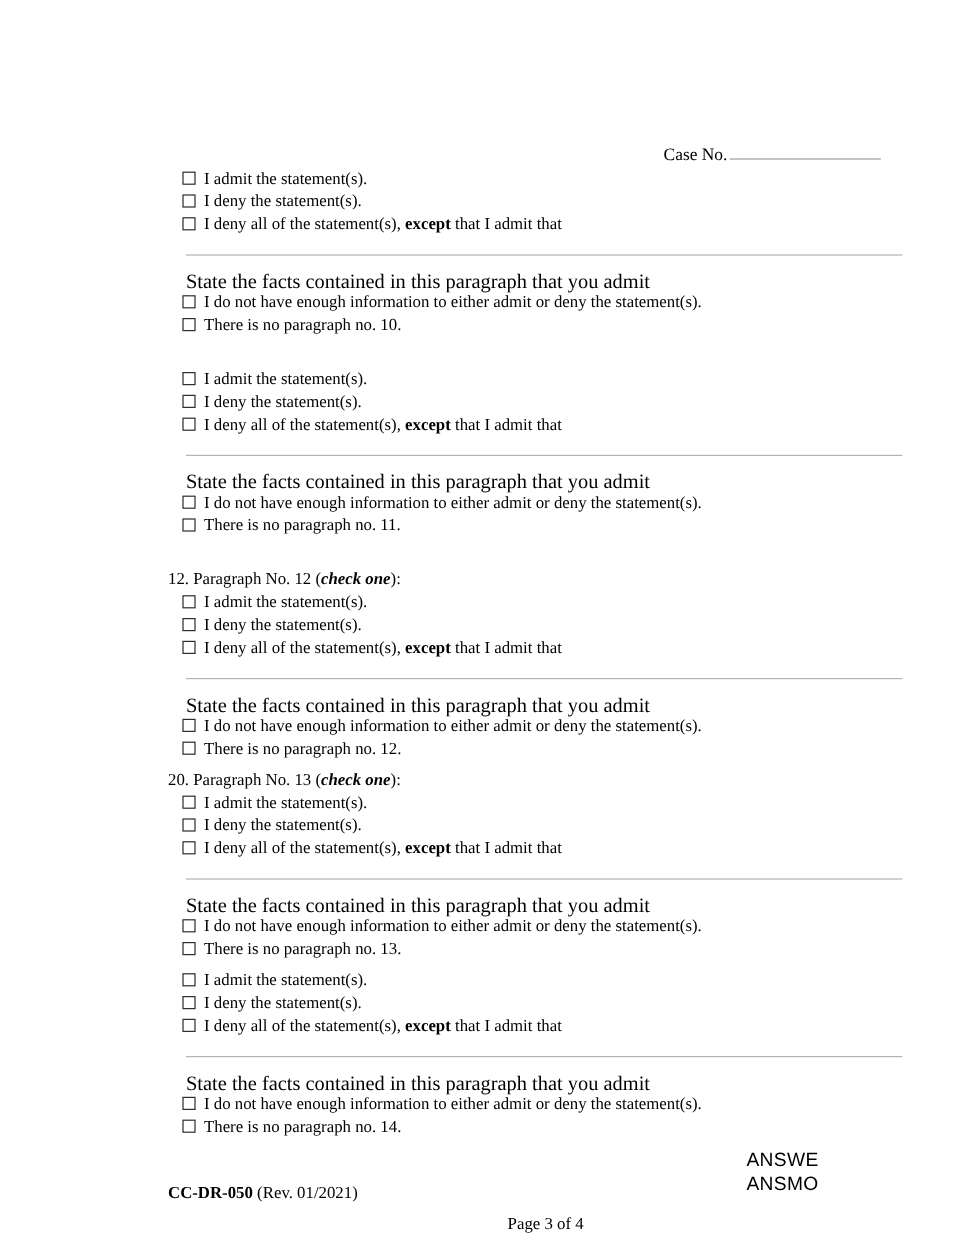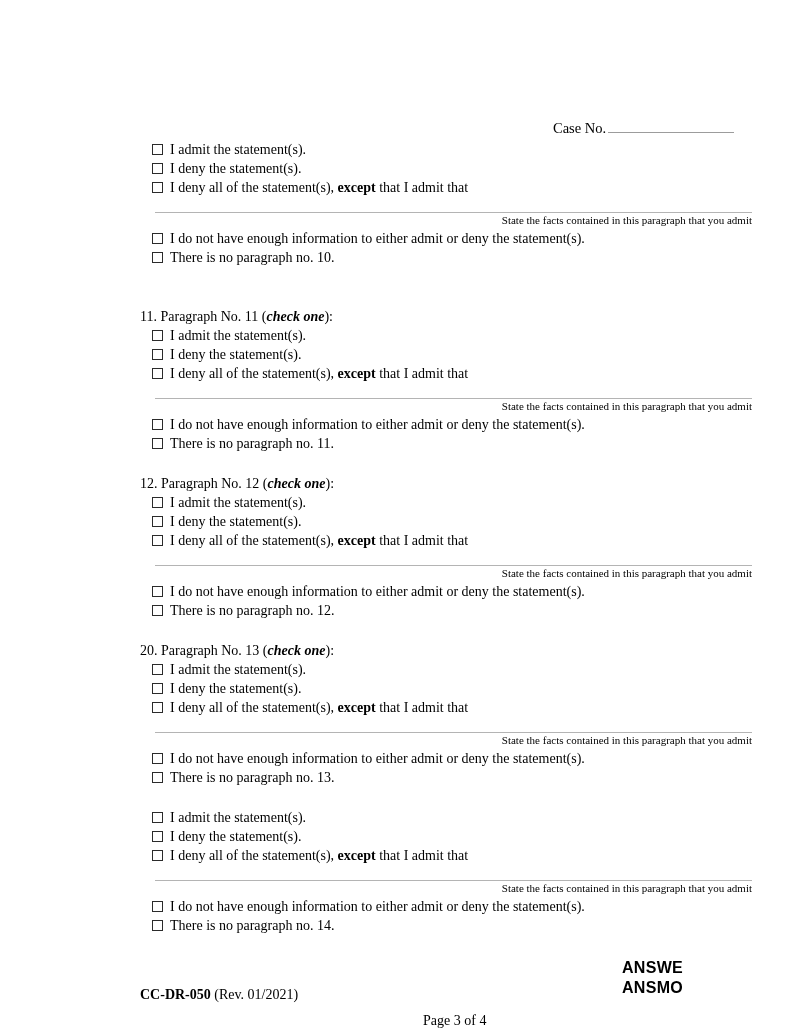--- a/index.html
+++ b/index.html
@@ -14,27 +14,27 @@
   .para-block { position:absolute; left:140px; width:612px; font-size:14px; line-height:19px; }
   .bi { font-weight:bold; font-style:italic; }
   .b  { font-weight:bold; }
   .opt { margin-left:12px; white-space:nowrap; }
   .cb {
     display:inline-block; width:9px; height:9px;
     border:1px solid #2b2b2b; background:#fff;
     margin-right:7px; vertical-align:-1px;
   }
   .write-line { margin-left:15px; margin-top:15px; height:0; border-bottom:1px solid #b4b4b4; }
-  .caption { margin-left:15px; margin-top:1px; margin-bottom:2px; font-size:11px; line-height:13px; text-align:right; }
+  .caption { margin-left:15px; margin-top:15px; margin-bottom:2px; font-size:17px; line-height:13px; text-align:left; }
 
   .footer-left { position:absolute; left:140px; top:985px; font-size:14px; line-height:19px; white-space:nowrap; }
   .footer-page { position:absolute; left:423px; top:1011px; font-size:14px; line-height:19px; }
   .stamp {
     position:absolute; left:622px; top:958px;
-    font-family:"Liberation Sans", sans-serif; font-weight:bold;
+    font-family:"Liberation Sans", sans-serif; font-weight:normal;
     font-size:16px; line-height:20px; letter-spacing:0.3px; white-space:nowrap;
   }
 </style>
 </head>
 <body>
 
 <div class="case-row">
   <span>Case No.</span><span class="case-line"></span>
 </div>
 
@@ -42,21 +42,20 @@
   <div class="opt"><span class="cb"></span><span>I admit the statement(s).</span></div>
   <div class="opt"><span class="cb"></span><span>I deny the statement(s).</span></div>
   <div class="opt"><span class="cb"></span><span><span>I deny all of the statement(s), </span><span class="b">except</span><span> that I admit that</span></span></div>
   <div class="write-line"></div>
   <div class="caption">State the facts contained in this paragraph that you admit</div>
   <div class="opt"><span class="cb"></span><span>I do not have enough information to either admit or deny the statement(s).</span></div>
   <div class="opt"><span class="cb"></span><span>There is no paragraph no. 10.</span></div>
 </section>
 
 <section class="para-block" style="top:307px">
-  <div><span>11. Paragraph No. 11 (</span><span class="bi">check one</span><span>):</span></div>
   <div class="opt"><span class="cb"></span><span>I admit the statement(s).</span></div>
   <div class="opt"><span class="cb"></span><span>I deny the statement(s).</span></div>
   <div class="opt"><span class="cb"></span><span><span>I deny all of the statement(s), </span><span class="b">except</span><span> that I admit that</span></span></div>
   <div class="write-line"></div>
   <div class="caption">State the facts contained in this paragraph that you admit</div>
   <div class="opt"><span class="cb"></span><span>I do not have enough information to either admit or deny the statement(s).</span></div>
   <div class="opt"><span class="cb"></span><span>There is no paragraph no. 11.</span></div>
 </section>
 
 <section class="para-block" style="top:474px">

